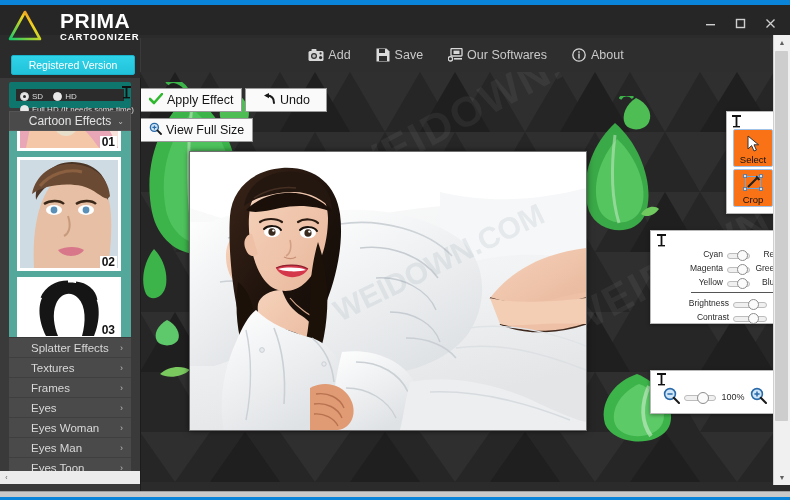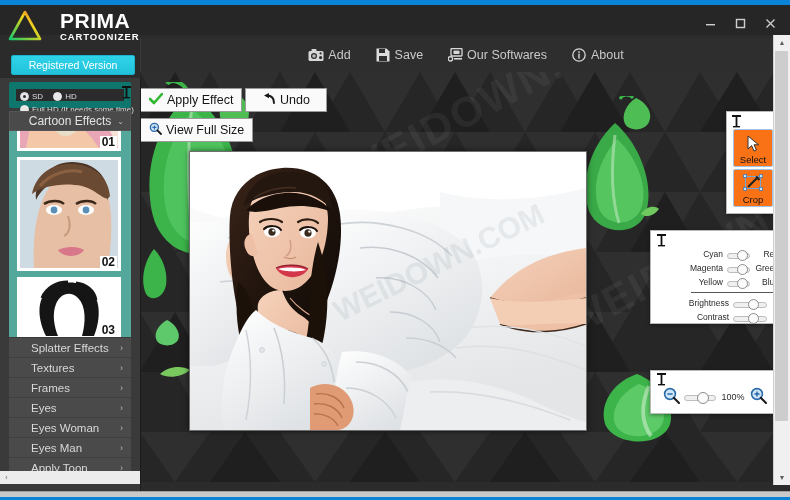--- a/index.html
+++ b/index.html
@@ -593,21 +593,21 @@
       </div>
       <div class="cat-item">
         <span>Eyes Woman</span>
         <span class="arr">›</span>
       </div>
       <div class="cat-item">
         <span>Eyes Man</span>
         <span class="arr">›</span>
       </div>
       <div class="cat-item">
-        <span>Apply Toon</span>
+        <span>Eyes Toon</span>
         <span class="arr">›</span>
       </div>
     </div>
 
     <div class="hscroll">
       <div class="ha">‹</div>
     </div>
   </div>
 
   <div class="fpanel tools-panel">

